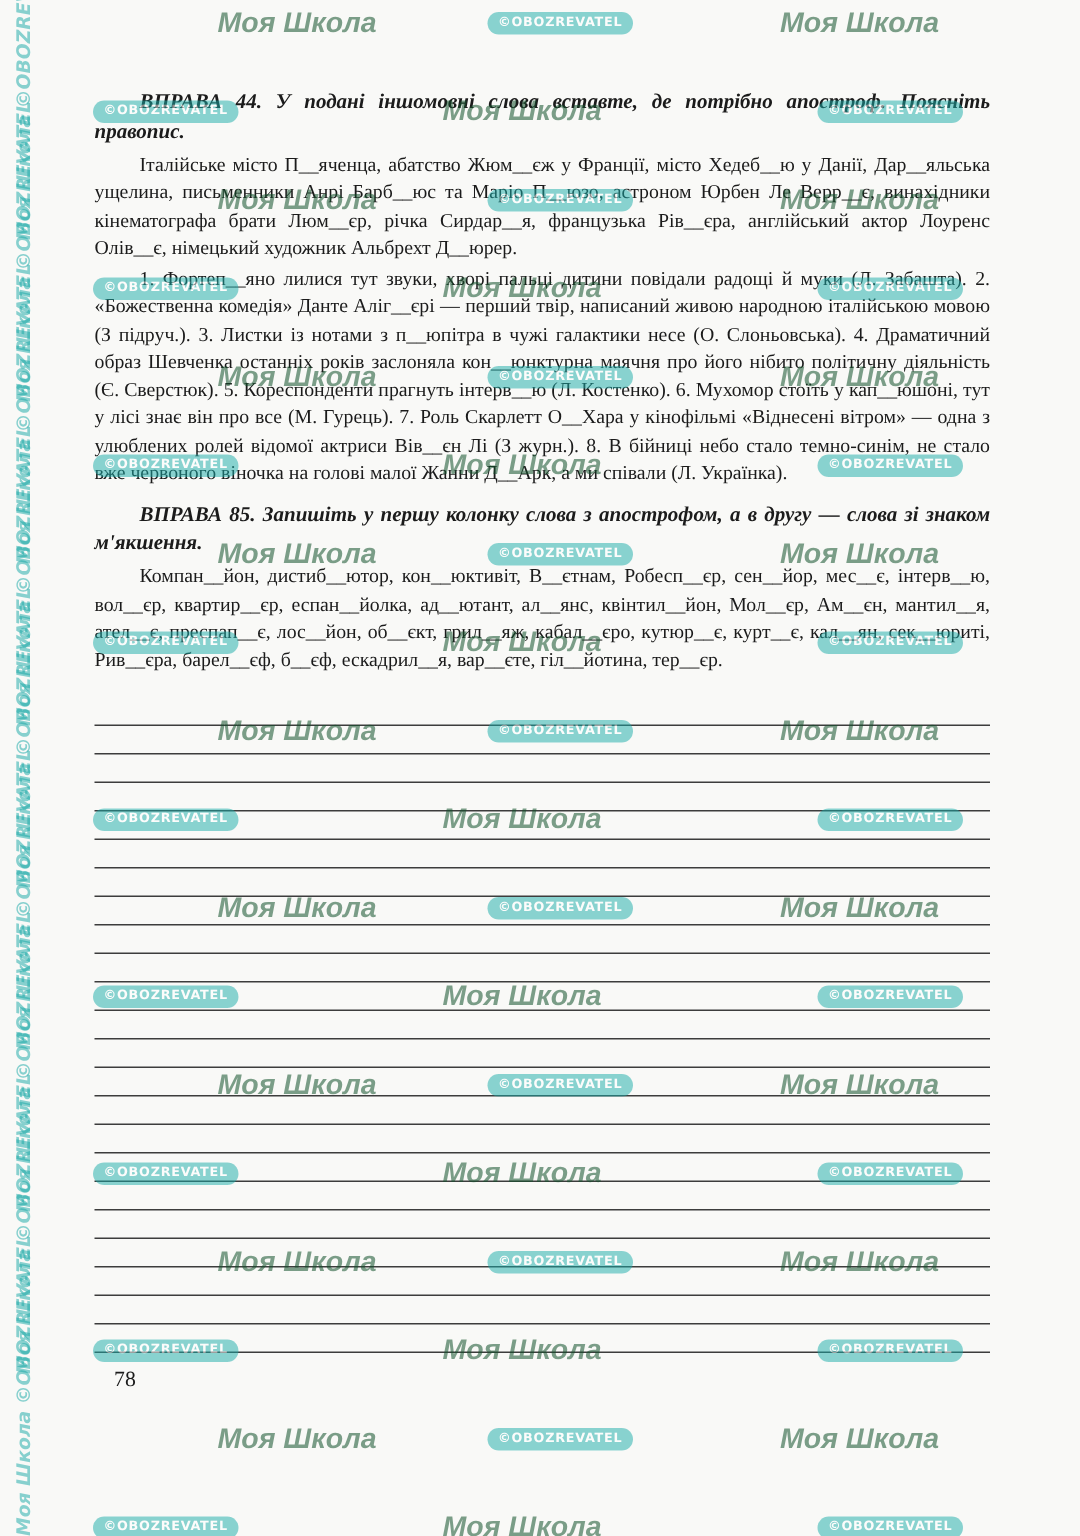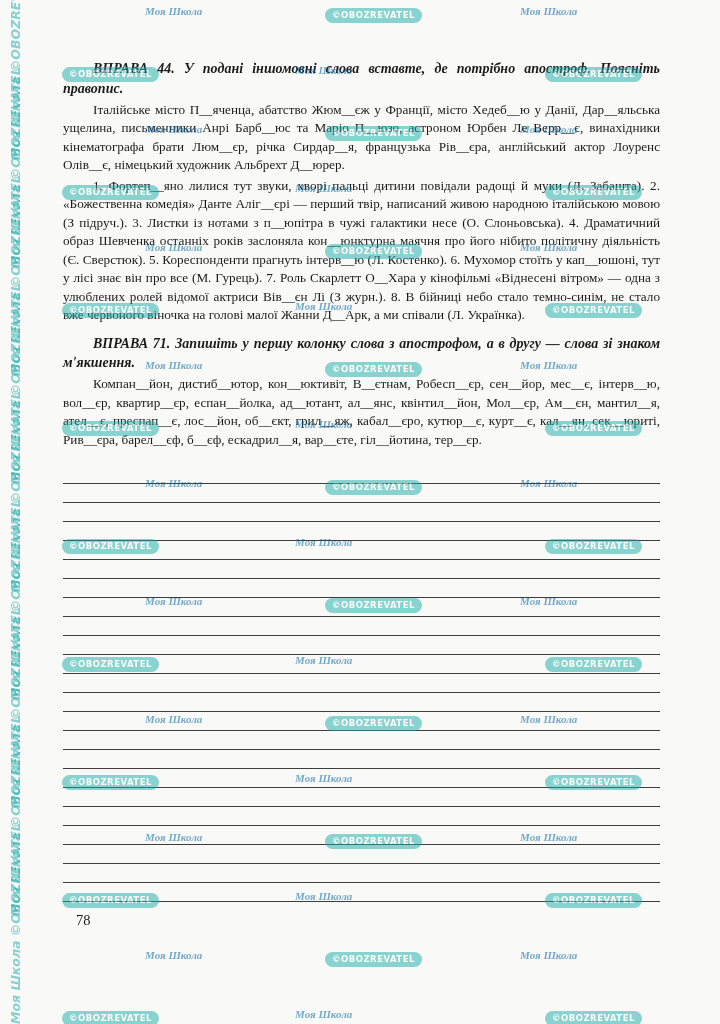--- a/index.html
+++ b/index.html
@@ -46,25 +46,25 @@
   }
   
   .watermark-layer {
     position:absolute;
     inset:0;
     z-index:2;
     pointer-events:none;
   }
   .wm-school {
     position:absolute;
-    color:#0369a1;
-    font-family:Liberation Serif, serif;
+    color:#14532d;
+    font-family:Liberation Sans, sans-serif;
     font-style:italic;
     font-weight:bold;
-    font-size:11px;
+    font-size:19px;
     white-space:nowrap;
     opacity:0.55;
   }
   .wm-oboz {
     position:absolute;
     background:#1aaca9;
     color:#ffffff;
     font-family:"DejaVu Sans", sans-serif;
     font-weight:bold;
     font-size:8.5px;
@@ -90,21 +90,21 @@
 </head>
 <body>
 
 <div class="content">
 
   <p class="ex-header"><span>ВПРАВА 44.</span> <span>У подані іншомовні слова вставте, де потрібно апостроф. Поясніть правопис.</span></p>
   <p class="ex-body">Італійське місто П__яченца, абатство Жюм__єж у Франції, місто Хедеб__ю у Данії, Дар__яльська ущелина, письменники Анрі Барб__юс та Маріо П__юзо, астроном Юрбен Ле Верр__є, винахідники кінематографа брати Люм__єр, річка Сирдар__я, французька Рів__єра, англійський актор Лоуренс Олів__є, німецький художник Альбрехт Д__юрер.</p>
 
   <p class="ex-body">1. Фортеп__яно лилися тут звуки, хворі пальці дитини повідали радощі й муки (Л. Забашта). 2. «Божественна комедія» Данте Аліг__єрі — перший твір, написаний живою народною італійською мовою (З підруч.). 3. Листки із нотами з п__юпітра в чужі галактики несе (О. Слоньовська). 4. Драматичний образ Шевченка останніх років заслоняла кон__юнктурна маячня про його нібито політичну діяльність (Є. Сверстюк). 5. Кореспонденти прагнуть інтерв__ю (Л. Костенко). 6. Мухомор стоїть у кап__юшоні, тут у лісі знає він про все (М. Гурець). 7. Роль Скарлетт О__Хара у кінофільмі «Віднесені вітром» — одна з улюблених ролей відомої актриси Вів__єн Лі (З журн.). 8. В бійниці небо стало темно-синім, не стало вже червоного віночка на голові малої Жанни Д__Арк, а ми співали (Л. Українка).</p>
 
-  <p class="ex-header"><span>ВПРАВА 71.</span> <span>Запишіть у першу колонку слова з апострофом, а в другу — слова зі знаком м'якшення.</span></p>
+  <p class="ex-header"><span>ВПРАВА 85.</span> <span>Запишіть у першу колонку слова з апострофом, а в другу — слова зі знаком м'якшення.</span></p>
   <p class="ex-body">Компан__йон, дистиб__ютор, кон__юктивіт, В__єтнам, Робесп__єр, сен__йор, мес__є, інтерв__ю, вол__єр, квартир__єр, еспан__йолка, ад__ютант, ал__янс, квінтил__йон, Мол__єр, Ам__єн, мантил__я, ател__є, преспап__є, лос__йон, об__єкт, грил__яж, кабал__єро, кутюр__є, курт__є, кал__ян, сек__юриті, Рив__єра, барел__єф, б__єф, ескадрил__я, вар__єте, гіл__йотина, тер__єр.</p>
 
   <div class="lines">
       <div class="answer-line"></div>
       <div class="answer-line"></div>
       <div class="answer-line"></div>
       <div class="answer-line"></div>
       <div class="answer-line"></div>
       <div class="answer-line"></div>
       <div class="answer-line"></div>

